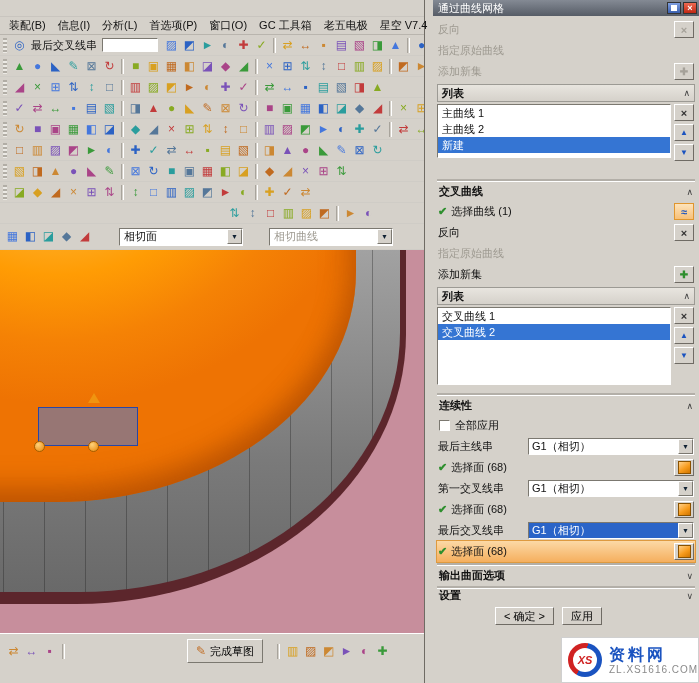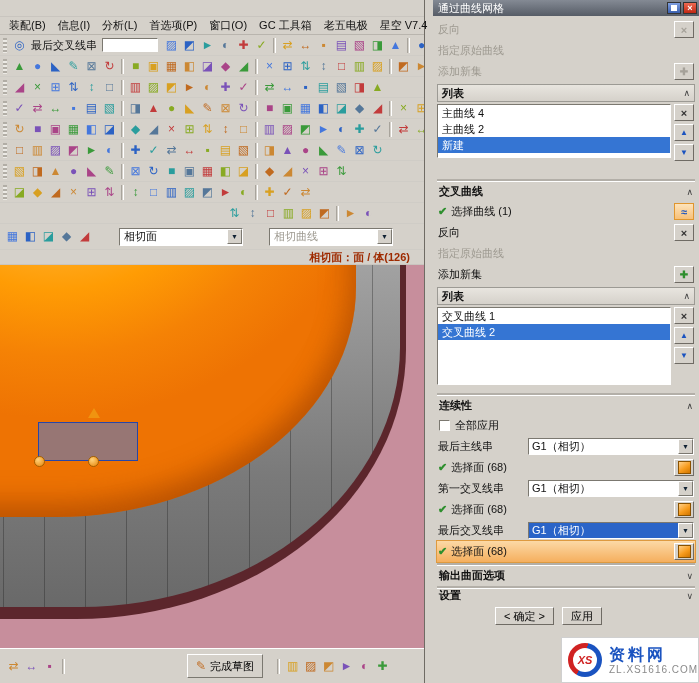--- a/index.html
+++ b/index.html
@@ -370,23 +370,20 @@
       <span class="mcombo">
         <span class="mval">相切面</span>
         <span class="dd">▼</span>
       </span>
       <span class="mcombo dis">
         <span class="mval">相切曲线</span>
         <span class="dd">▼</span>
       </span>
     </div>
 
-    <div class="status-row">
-      <span class="status">相切面：面 / 体(126)</span>
-    </div>
 
     <div class="viewport">
       <div class="part-rim"></div>
       <div class="part-gray"></div>
       <div class="part-orange"></div>
       <div class="selrect"></div>
       <div class="selarrow"></div>
       <div class="selhandle h1"></div>
       <div class="selhandle h2"></div>
     </div>
@@ -441,21 +438,21 @@
           </span>
       </div>
 
       <div class="listgroup">
         <div class="gheader">
           <span>列表</span>
           <span class="chev">∧</span>
         </div>
         <div class="listwrap">
           <div class="list" id="main-list">
-              <div class="lrow">主曲线 4</div>
+              <div class="lrow">主曲线 1</div>
               <div class="lrow">主曲线 2</div>
               <div class="lrow sel">新建</div>
             </div>
           <div class="listbtns">
             <span class="lbtn">
                 <span class="x-ic">×</span>
               </span>
             <span class="lbtn">
                 <span class="up-ic">▲</span>
               </span>

